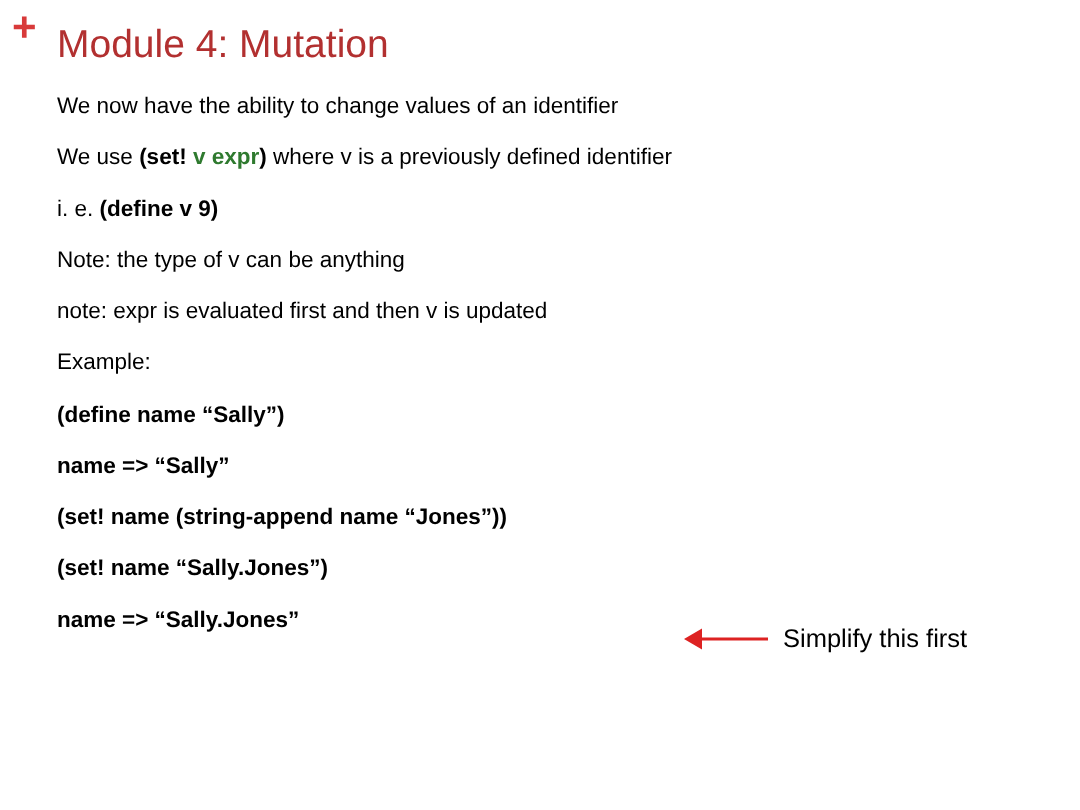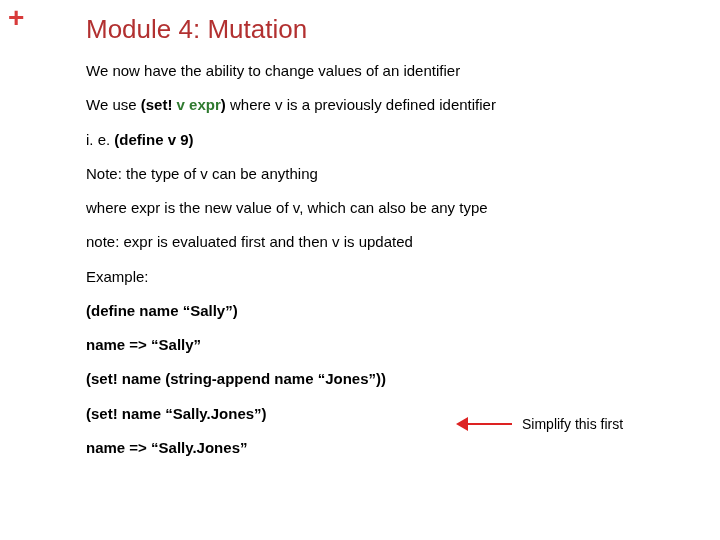--- a/index.html
+++ b/index.html
@@ -19,21 +19,20 @@
     font-size: 28px;
     font-weight: bold;
     color: #d83a3a;
     line-height: 1;
   }
   .content {
     position: absolute;
     top: 14px;
     left: 38px;
     right: 32px;
-    margin-left: 48px;
   }
   h1.title {
     font-size: 26px;
     font-weight: normal;
     color: #b23030;
     margin: 0 0 16px 0;
   }
   .body p {
     font-size: 15px;
     margin: 0 0 14px 0;
@@ -70,21 +69,21 @@
   .arrow-head {
     position: absolute;
     left: 0;
     top: 0;
     width: 0; height: 0;
     border-top: 7px solid transparent;
     border-bottom: 7px solid transparent;
     border-right: 12px solid #d22;
   }
   .simplify-text {
-    font-size: 14px;
+    font-size: 17px;
     color: #000;
   }
 </style>
 </head>
 <body>
 
 <div class="plus">+</div>
 
 <div class="content">
   <h1 class="title">Module 4: Mutation</h1>
@@ -94,21 +93,20 @@
 
     <p>
       <span>We use </span><span class="mono">(set! </span><span class="mono green">v expr</span><span class="mono">)</span><span>   where v is a previously defined identifier</span>
     </p>
 
     <p>
       <span>i. e. </span><span class="mono">(define v 9)</span>
     </p>
 
     <p>Note: the type of v can be anything</p>
-    <p>where expr is the new value of v, which can also be any type</p>
     <p>note: expr is evaluated first and then v is updated</p>
     <p>Example:</p>
 
     <p class="mono indent1">(define name “Sally”)</p>
     <p class="mono indent1">name =&gt; “Sally”</p>
     <p class="mono indent1">(set! name (string-append name “Jones”))</p>
     <p class="mono indent1">(set! name “Sally.Jones”)</p>
     <p class="mono indent1">name =&gt; “Sally.Jones”</p>
   </div>
 </div>

